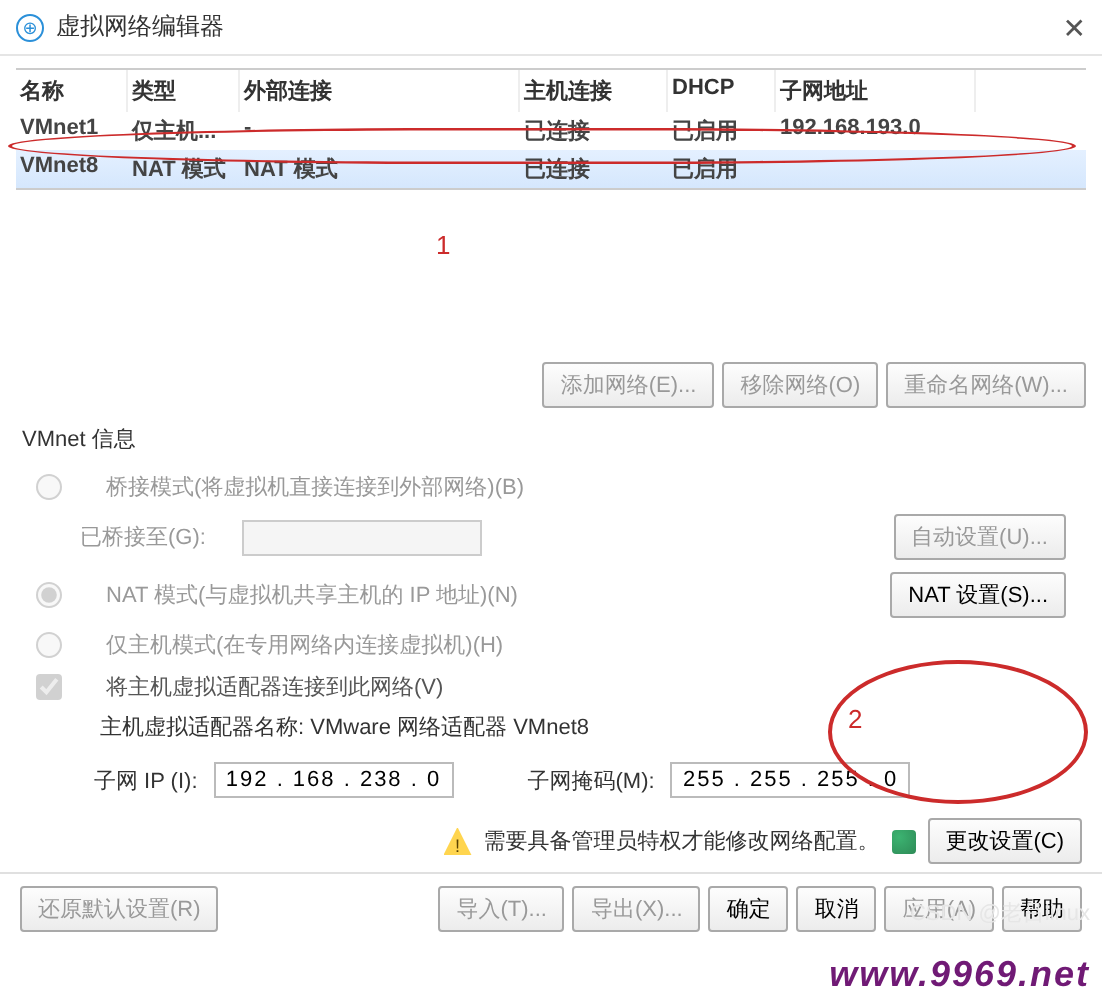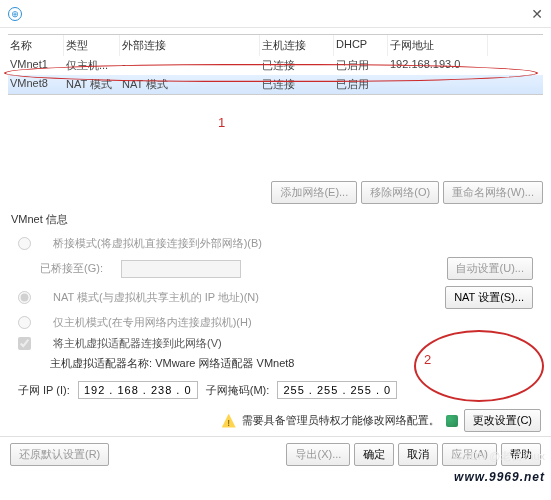--- a/index.html
+++ b/index.html
@@ -1,59 +1,60 @@
 <!DOCTYPE html>
 <html><head>
 <meta charset="utf-8">
 <style>
   * { box-sizing: border-box; font-family: "Microsoft YaHei", Arial, sans-serif; }
   body { margin: 0; background: #fff; width: 551px; height: 500px; overflow: hidden; font-size: 11px; color: #333; position: relative; }
   .titlebar { display: flex; align-items: center; height: 28px; padding: 0 8px; border-bottom: 1px solid #e5e5e5; }
   .titlebar .icon { width: 14px; height: 14px; border: 1.5px solid #2b90d9; border-radius: 50%; display: flex; align-items: center; justify-content: center; color: #2b90d9; font-size: 9px; margin-right: 6px; }
   .titlebar .title { font-size: 12px; }
   .titlebar .close { margin-left: auto; font-size: 14px; color: #555; cursor: pointer; }
-  .table { width: calc(100% - 16px); margin: 6px 8px 0 8px; border-top: 1px solid #ccc; border-bottom: 1px solid #ccc; }
+  .table { width: calc(100% - 16px); margin: 6px 8px 0 8px; border-top: 1px solid #ccc; border-bottom: 1px solid #ccc; font-weight: bold; }
   .thead, .trow { display: grid; grid-template-columns: 56px 56px 140px 74px 54px 100px; }
   .thead div { font-size: 11px; padding: 3px 2px; color: #333; border-right: 1px solid #eee; }
   .trow div { font-size: 11px; padding: 2px 2px; color: #444; }
   .trow.sel { background: linear-gradient(#e4f0ff,#d5e7fd); }
   .mid-btnrow { display: flex; justify-content: flex-end; gap: 4px; padding: 6px 8px 4px 12px; margin-top: 80px; }
   .btn { border: 1px solid #a9a9a9; background: linear-gradient(#fdfdfd,#ececec); padding: 3px 8px; font-size: 11px; border-radius: 2px; cursor: pointer; }
   .btn[disabled] { color: #999; cursor: default; }
   .section-title { padding: 4px 11px; font-size: 11px; color: #333; }
   .opts { padding: 2px 18px; }
   .optrow { display: flex; align-items: center; gap: 18px; padding: 3px 0; }
   .optrow input[type=radio], .optrow input[type=checkbox] { margin: 0 4px 0 0; }
   .optrow .lbl { flex: 1; color: #555; }
   .optrow .lbl.dis { color: #999; }
   .inline-input { border: 1px solid #ccc; background: #f5f5f5; color: #888; padding: 2px 6px; font-size: 11px; width: 120px; }
   .right-btn { margin-left: auto; }
   .hostline { padding: 2px 32px; font-size: 11px; color: #333; }
   .subnet-row { display: flex; align-items: center; gap: 8px; padding: 6px 18px; }
-  .subnet-row label { font-size: 11px; }
+  .subnet-row label { font-size: 11px; margin-left: 29px; }
   .ip-input { border: 1px solid #bbb; background: #fff; padding: 2px 4px; font-size: 11px; width: 120px; letter-spacing: 1px; text-align: center; }
   .warn-row { display: flex; align-items: center; justify-content: flex-end; gap: 6px; padding: 4px 10px; }
   .warn-icon { width: 14px; height: 14px; background: #ffd54f; clip-path: polygon(50% 0,100% 100%,0 100%); display: flex; align-items: flex-end; justify-content: center; font-size: 9px; color: #5a4200; }
   .shield-icon { width: 12px; height: 12px; border-radius: 2px; background: radial-gradient(circle at 30% 30%, #3cb371, #2e8b57); }
   .bottombar { display: flex; gap: 4px; padding: 6px 10px; border-top: 1px solid #e0e0e0; justify-content: flex-end; align-items: flex-end; }
   .bottombar .btn.first { margin-right: auto; }
   .circle1, .circle2 { position: absolute; border: 2px solid #cc2b2b; border-radius: 50%; pointer-events: none; }
   .circle1 { left: 4px; top: 58px; width: 534px; height: 30px; transform: scaleY(0.6); border-radius: 50%/60%; }
   .circle2 { left: 414px; top: 330px; width: 130px; height: 72px; border-radius: 50%; }
   .ann { position: absolute; color: #cc2b2b; font-size: 13px; font-weight: 500; }
   .ann1 { left: 218px; top: 115px; }
   .ann2 { left: 424px; top: 352px; }
   .watermark { position: absolute; right: 6px; bottom: 36px; color: #e6e6e6; font-size: 11px; }
-  .watermark2 { position: absolute; right: 6px; bottom: 16px; font-size: 12px; font-style: italic; font-weight: bold; color: #0f172a; letter-spacing: 1px; }
+  .watermark2 { position: absolute; right: 6px; bottom: 2px; font-size: 18px; font-style: italic; font-weight: bold; color: #701a75; letter-spacing: 1px; }
 </style>
 </head>
 <body>
 
 <div class="titlebar">
   <span class="icon">⊕</span>
+  <span class="title">虚拟网络编辑器</span>
   <span class="close">✕</span>
 </div>
 
 <div class="table">
   <div class="thead">
     <div>名称</div>
     <div>类型</div>
     <div>外部连接</div>
     <div>主机连接</div>
     <div>DHCP</div>
@@ -132,20 +133,21 @@
 
 <div class="warn-row">
   <span class="warn-icon">!</span>
   <span>需要具备管理员特权才能修改网络配置。</span>
   <span class="shield-icon"></span>
   <button class="btn">更改设置(C)</button>
 </div>
 
 <div class="bottombar">
   <button class="btn first" disabled="">还原默认设置(R)</button>
+  <button class="btn" disabled="">导入(T)...</button>
   <button class="btn" disabled="">导出(X)...</button>
   <button class="btn">确定</button>
   <button class="btn">取消</button>
   <button class="btn" disabled="">应用(A)</button>
   <button class="btn">帮助</button>
 </div>
 
 <div class="watermark">CSDN @老吕linux</div>
 <div class="watermark2">www.9969.net</div>
 

